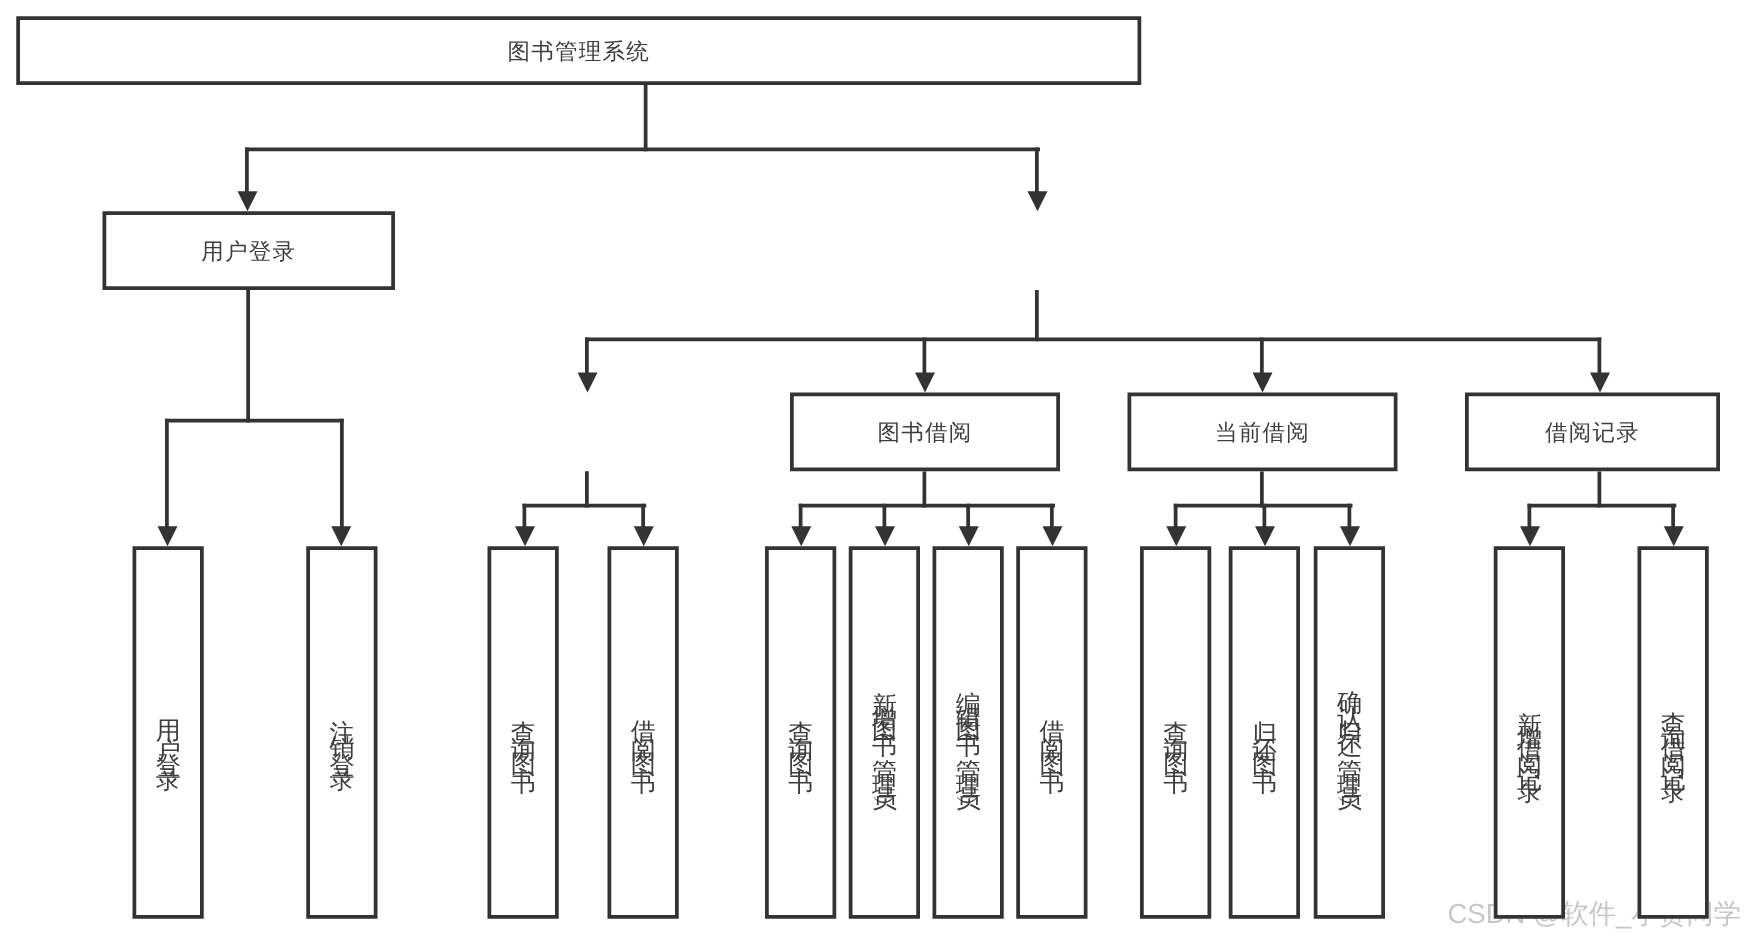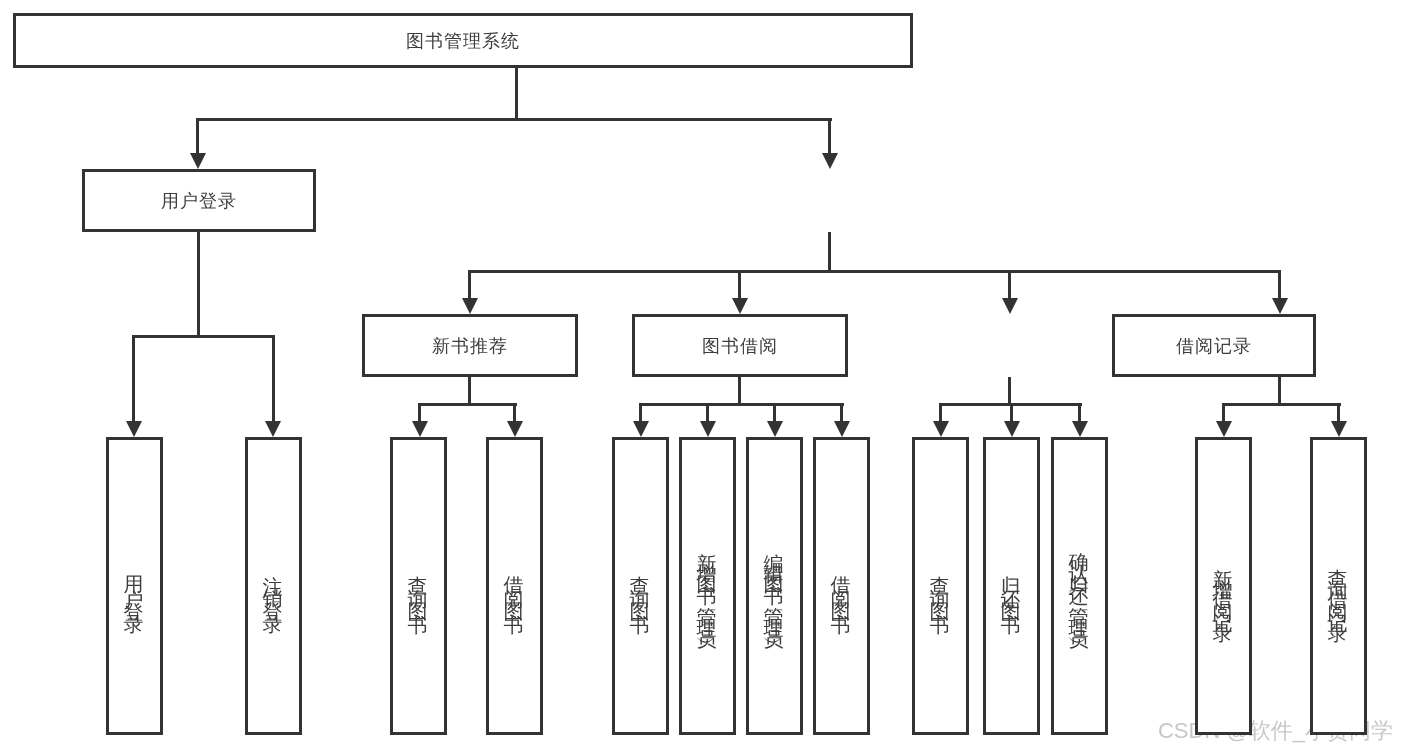--- a/index.html
+++ b/index.html
@@ -129,27 +129,27 @@
   <div class="arrow" style="left:1331px;top:421px"></div>
 
   <div class="box" style="left:13px;top:13px;width:900px;height:55px">
     <span class="lbl">图书管理系统</span>
   </div>
 
   <div class="box" style="left:82px;top:169px;width:234px;height:63px">
     <span class="lbl">用户登录</span>
   </div>
 
-  <div class="box" style="left:362px;top:314px;width:216px;height:63px">
-    <span class="lbl">新书推荐</span>
-  </div>
   <div class="box" style="left:632px;top:314px;width:216px;height:63px">
     <span class="lbl">图书借阅</span>
   </div>
-  <div class="box" style="left:1112px;top:314px;width:204px;height:63px">
+  <div class="box" style="left:902px;top:314px;width:216px;height:63px">
+    <span class="lbl">当前借阅</span>
+  </div>
+  <div class="box" style="left:1172px;top:314px;width:204px;height:63px">
     <span class="lbl">借阅记录</span>
   </div>
 
   <div class="box leaf short" style="left:106px;top:437px;width:57px;height:298px">
     <span class="lbl">用户登录</span>
   </div>
   <div class="box leaf short" style="left:245px;top:437px;width:57px;height:298px">
     <span class="lbl">注销登录</span>
   </div>
 

